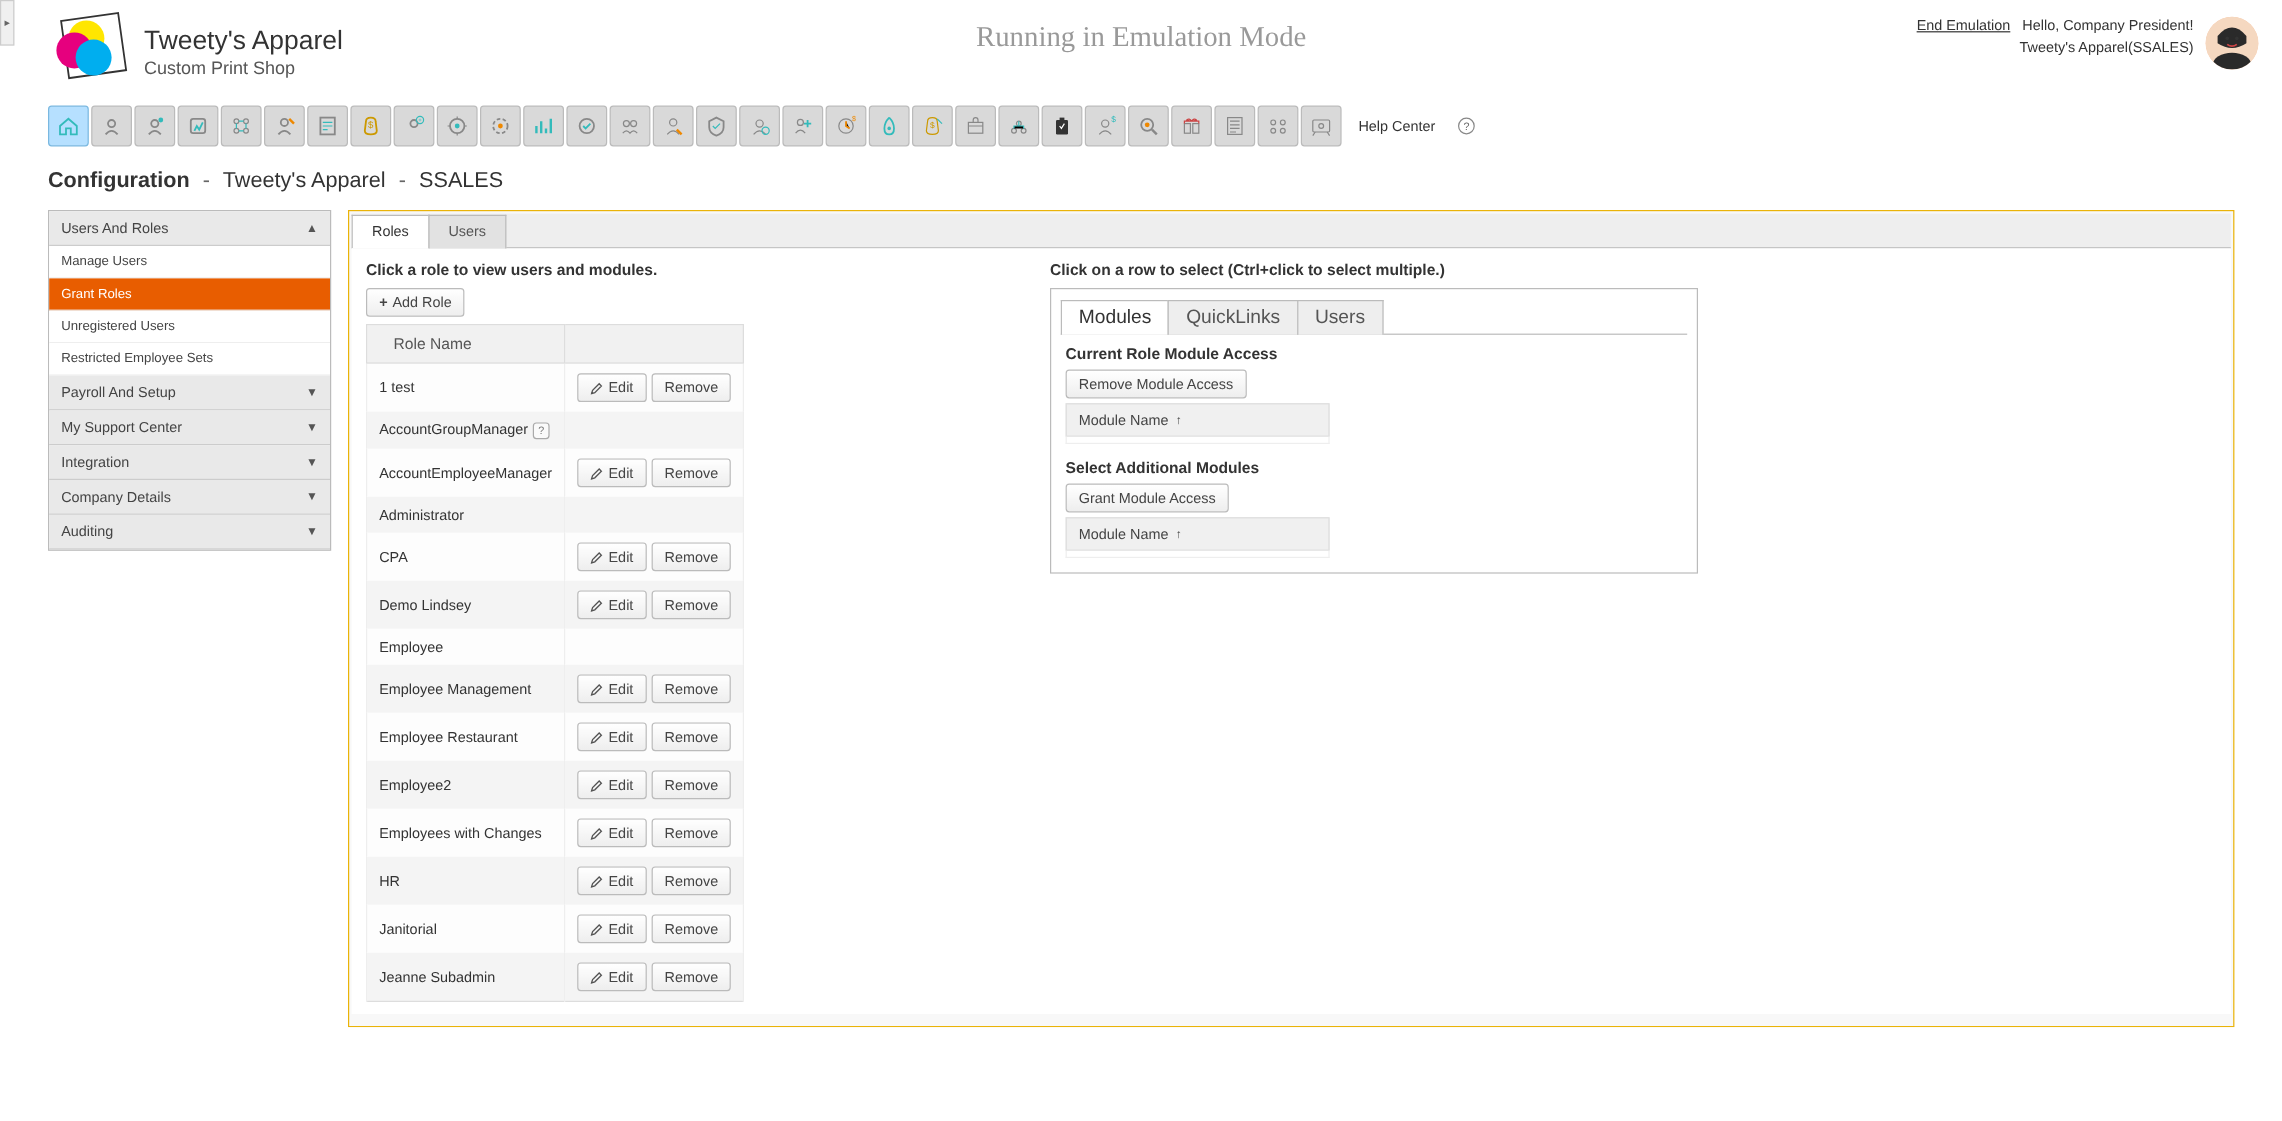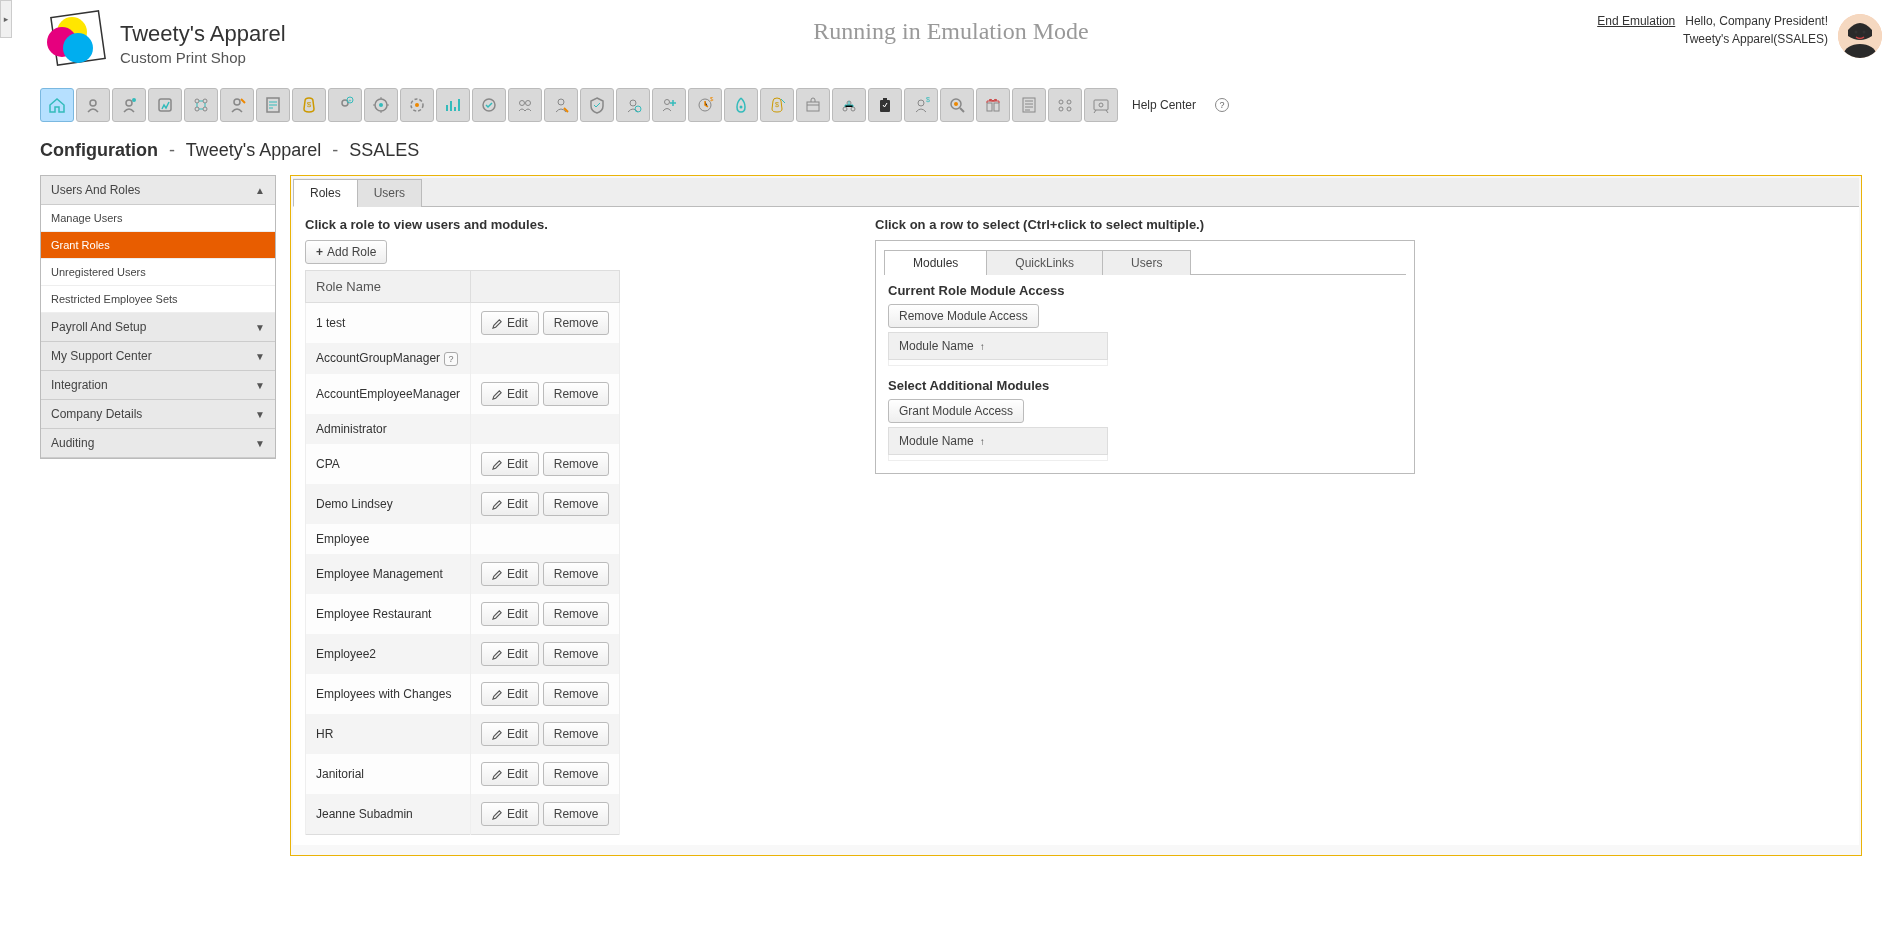--- a/index.html
+++ b/index.html
@@ -48,32 +48,32 @@
 .content-inner { background:#fff; padding:10px 12px; display:flex; align-items:flex-start; }
 
 .col { }
 .col-left { width:570px; }
 .col-right { flex:1; }
 
 .instr { font-size:13px; font-weight:700; color:#333; margin-bottom:8px; }
 
 .small-btn { display:inline-flex; align-items:center; gap:4px; padding:4px 10px; font-size:12px; border:1px solid #bbb; border-radius:3px; background:linear-gradient(#fff,#eee); cursor:pointer; color:#444; }
 .roles-table { width:100%; border-collapse:collapse; }
-.roles-table th { text-align:left; font-weight:400; font-size:13px; color:#555; background:#f1f1f1; padding:8px 10px; border:1px solid #ddd; }
+.roles-table th { text-align:left; font-weight:400; font-size:13px; color:#555; background:#f1f1f1; padding:8px 22px; border:1px solid #ddd; }
 .roles-table th.actions { width:120px; }
 .roles-table td { padding:8px 10px; font-size:12px; color:#333; border-left:1px solid #eee; border-right:1px solid #eee; }
 .roles-table tr:nth-child(odd) td { background:#fdfdfd; }
 .roles-table tr:nth-child(even) td { background:#f4f4f4; }
 .action-cell { display:flex; gap:4px;align-items:center; }
 
 .role-q { display:inline-flex; width:14px; height:14px; border:1px solid #aaa; border-radius:3px; align-items:center; justify-content:center; font-size:9px; color:#777; margin-left:4px; background:#fafafa;}
 
 .panel { border:1px solid #bbb; padding:8px; background:#fff; }
 .subtabs { display:flex; border-bottom:1px solid #bbb; margin-bottom:8px; }
-.subtab { padding:5px 28px; font-size:12px; border:1px solid #bbb; border-bottom:none; background:#eee; margin-right:-1px; cursor:pointer; position:relative; top:1px; color:#555;}
+.subtab { padding:5px 14px; font-size:16px; border:1px solid #bbb; border-bottom:none; background:#eee; margin-right:-1px; cursor:pointer; position:relative; top:1px; color:#555;}
 .subtab.active { background:#fff; color:#333; }
 
 .sect-title { font-size:13px; font-weight:700; margin:4px 0 6px 4px; }
 .module-header { background:#f0f0f0; border:1px solid #ddd; padding:6px 10px; font-size:12px; color:#444; display:flex; align-items:center; gap:6px; margin-top:4px;}
 .sort-arrow { font-size:10px; }
 
 .roles-container { width:290px; }
 
 .pencil-icon { width:11px; height:11px; }
 

